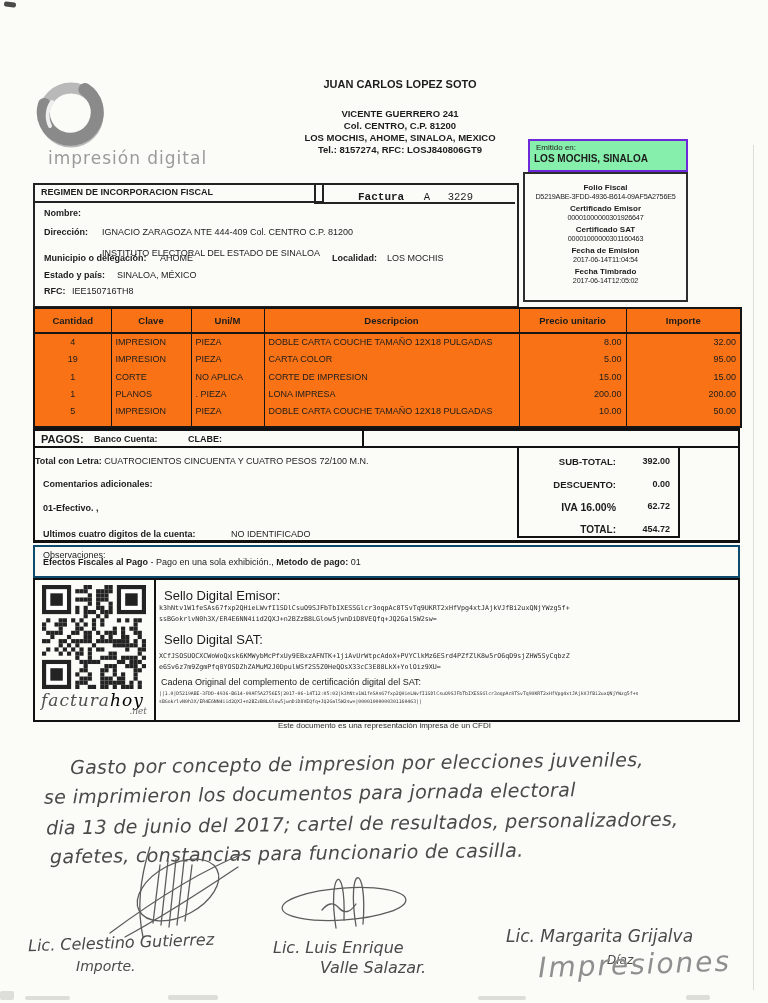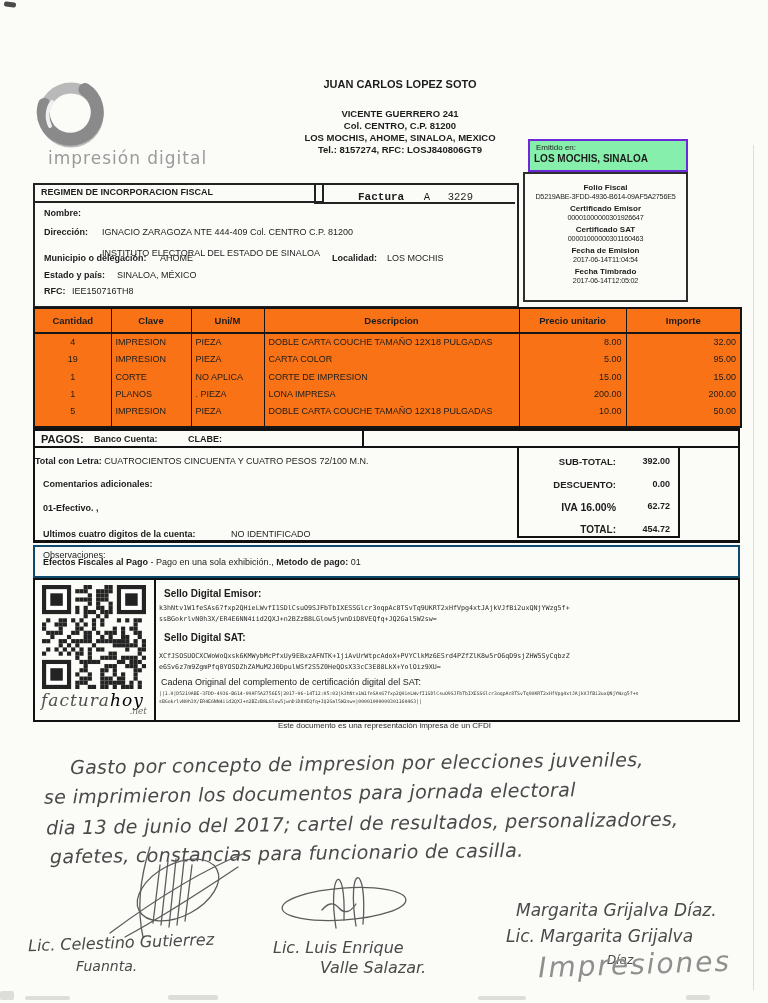--- a/index.html
+++ b/index.html
@@ -48,21 +48,21 @@
   .pline{position:absolute;font-size:9px;white-space:nowrap;}
   .totals-box{border-left:2px solid #111;border-right:2px solid #111;border-bottom:2px solid #111;}
   .trow{position:absolute;left:0;width:100%;display:flex;}
   .tlabel{width:97px;text-align:right;font-size:9.5px;font-weight:bold;}
   .tvalue{flex:1;text-align:right;padding-right:8px;font-size:9px;font-weight:bold;}
   .obs-box{border:2px solid #0c4a6e;font-size:9px;}
 
   
   .sello-box{border:2px solid #111;}
   .qr-cell{border-right:2px solid #111;}
-  .sello-label{font-size:10px;font-weight:bold;}
+  .sello-label{font-size:13px;font-weight:normal;}
   .sello-text{font-family:"DejaVu Sans Mono",monospace;font-size:6.7px;line-height:11px;
               word-break:break-all;color:#2a2a2a;}
   .cadena-label{font-size:9px;}
   .cadena-text{font-family:"DejaVu Sans Mono",monospace;font-size:4.8px;line-height:7.5px;
                word-break:break-all;color:#333;}
   .flogo{font-family:"DejaVu Serif",serif;font-style:italic;font-size:17px;color:#4f4f4f;letter-spacing:1px;}
   .flogo .faded{color:#000000;}
   .flogo-net{font-family:"DejaVu Serif",serif;font-style:italic;font-size:9px;color:#6a6a6a;text-align:right;width:110px;}
 
   .footer-note{font-size:8px;color:#2e2e2e;}
@@ -515,24 +515,23 @@
     <path class="sig-stroke" d="M50,2 C41,30 36,60 43,92"></path>
   </svg>
   <svg class="abs" style="left:278px;top:856px;" width="135" height="78" viewBox="0 0 135 78">
     <ellipse class="sig-stroke" cx="66" cy="48" rx="62" ry="16" transform="rotate(-4 66 48)"></ellipse>
     <path class="sig-stroke" d="M58,72 C49,16 68,2 66,64"></path>
     <path class="sig-stroke" d="M78,70 C68,8 90,4 85,68"></path>
     <path class="sig-stroke" d="M44,54 q9,-11 17,-2 q8,9 17,-4"></path>
   </svg>
 
   <div class="abs hw hw-sm" style="left:28px;top:933px;transform:rotate(-2deg);">Lic. Celestino Gutierrez</div>
-  <div class="abs hw hw-sm" style="left:76px;top:958px;font-size:14px;">Fuannta.</div>
+  <div class="abs hw hw-sm" style="left:76px;top:958px;font-size:14px;">Importe.</div>
   <div class="abs hw hw-sm" style="left:273px;top:938px;">Lic. Luis Enrique</div>
   <div class="abs hw hw-sm" style="left:320px;top:958px;">Valle Salazar.</div>
-  <div class="abs hw" style="left:516px;top:900px;font-size:17px;">Margarita Grijalva Díaz.</div>
   <div class="abs hw" style="left:506px;top:926px;font-size:17px;">Lic. Margarita Grijalva</div>
   <div class="abs hw hw-xs" style="left:607px;top:953px;">Díaz</div>
   <div class="abs hw hw-big" style="left:538px;top:948px;">Impresiones</div>
 
   <div class="abs smudge" style="left:0;top:991px;width:14px;height:9px;"></div>
   <div class="abs smudge" style="left:25px;top:996px;width:45px;height:4px;"></div>
   <div class="abs smudge" style="left:168px;top:995px;width:50px;height:5px;"></div>
   <div class="abs smudge" style="left:478px;top:996px;width:48px;height:4px;"></div>
   <div class="abs smudge" style="left:686px;top:995px;width:24px;height:5px;"></div>
 

